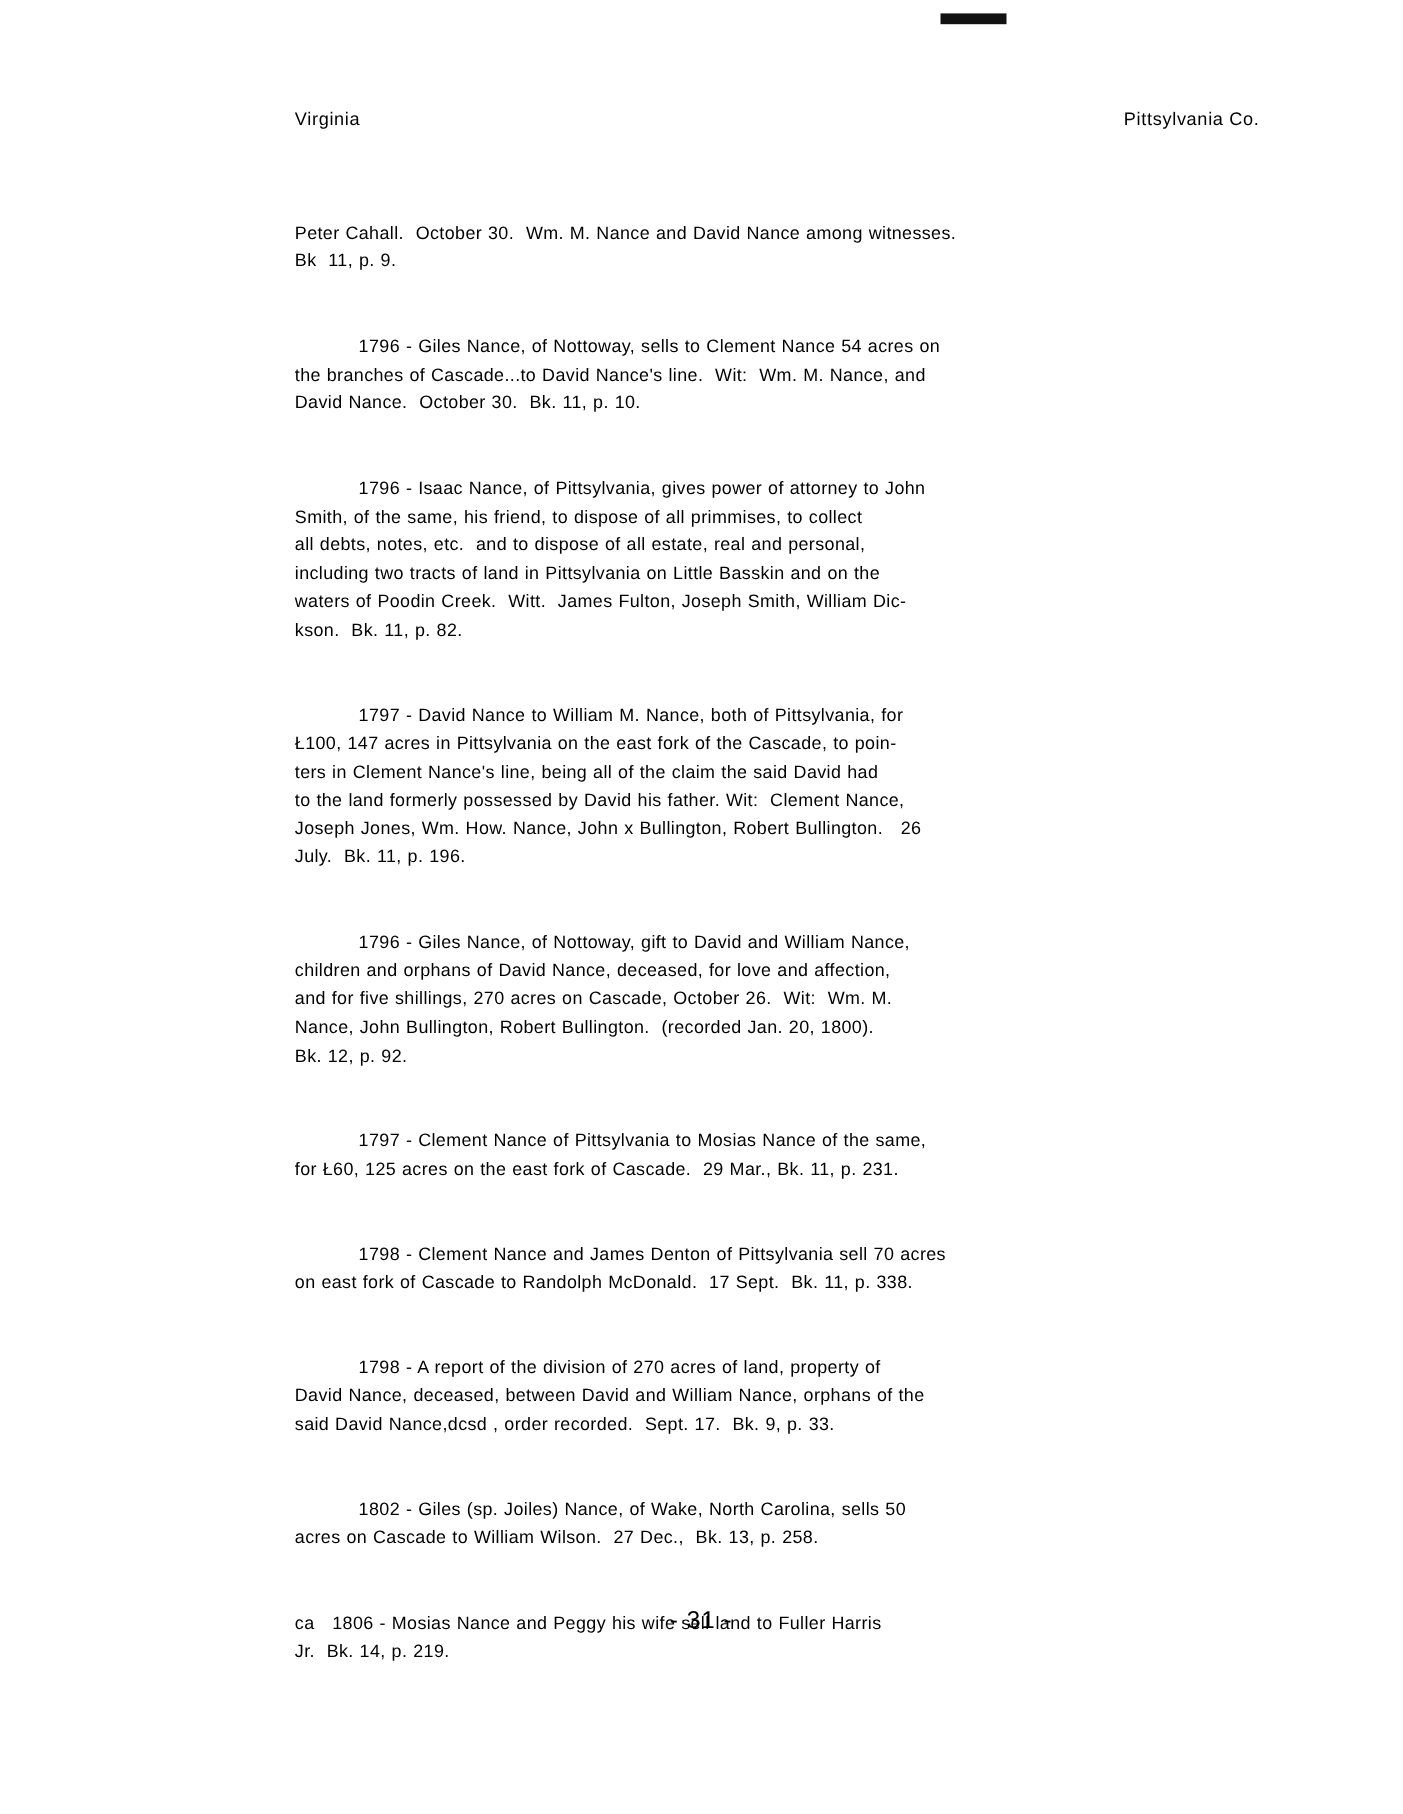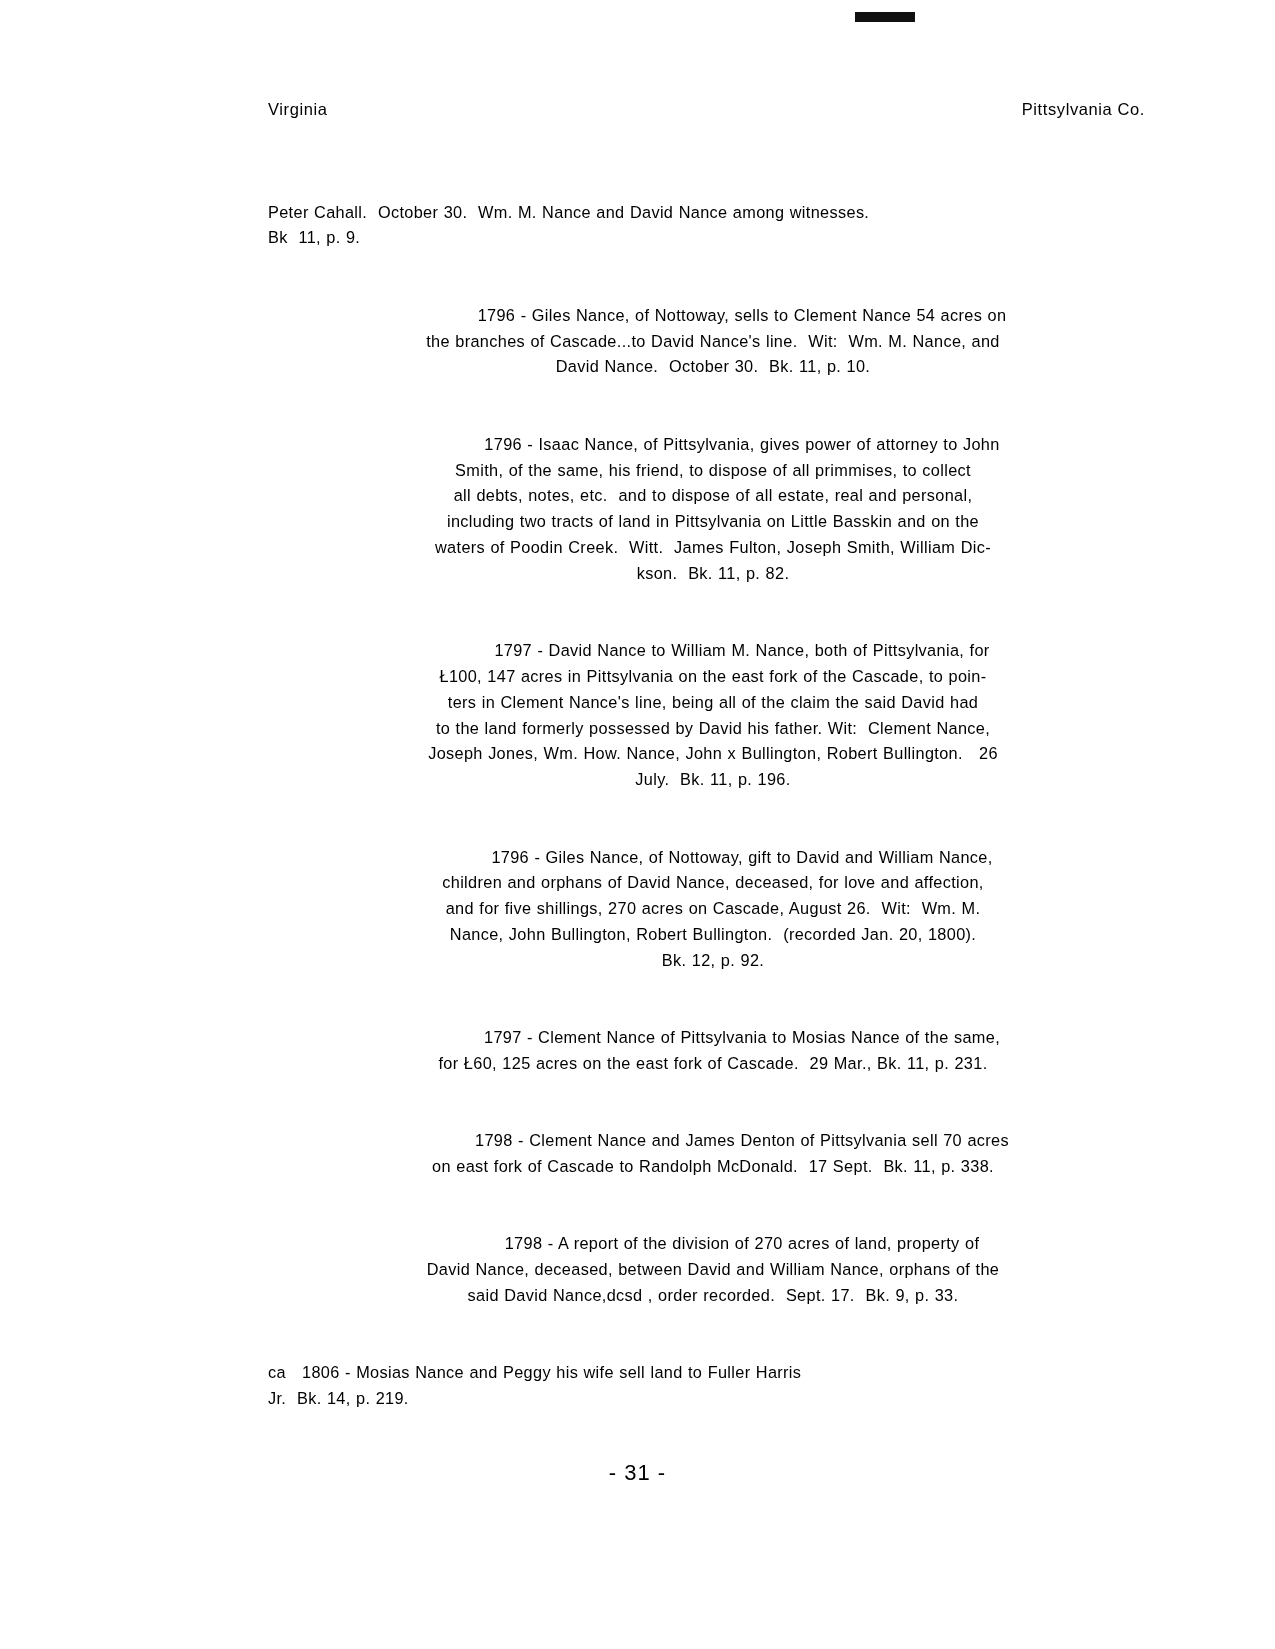--- a/index.html
+++ b/index.html
@@ -50,21 +50,20 @@
     text-align: left;
     white-space: pre-wrap;
     word-spacing: 0.5px;
   }
   .para {
     margin: 0;
     text-indent: 0;
   }
   .para.indent {
     text-indent: 58px;
-    text-align: center;
   }
   .footer {
     position: absolute;
     top: 1448px;
     left: 0;
     width: 100%;
     text-align: center;
     font-size: 22px;
     letter-spacing: 1px;
   }
@@ -94,30 +93,32 @@
 waters of Poodin Creek.  Witt.  James Fulton, Joseph Smith, William Dic-
 kson.  Bk. 11, p. 82.</p>
     <p class="para indent">1797 - David Nance to William M. Nance, both of Pittsylvania, for
 Ł100, 147 acres in Pittsylvania on the east fork of the Cascade, to poin-
 ters in Clement Nance's line, being all of the claim the said David had
 to the land formerly possessed by David his father. Wit:  Clement Nance,
 Joseph Jones, Wm. How. Nance, John x Bullington, Robert Bullington.   26
 July.  Bk. 11, p. 196.</p>
     <p class="para indent">1796 - Giles Nance, of Nottoway, gift to David and William Nance,
 children and orphans of David Nance, deceased, for love and affection,
-and for five shillings, 270 acres on Cascade, August 26.  Wit:  Wm. M.
+and for five shillings, 270 acres on Cascade, October 26.  Wit:  Wm. M.
 Nance, John Bullington, Robert Bullington.  (recorded Jan. 20, 1800).
 Bk. 12, p. 92.</p>
     <p class="para indent">1797 - Clement Nance of Pittsylvania to Mosias Nance of the same,
 for Ł60, 125 acres on the east fork of Cascade.  29 Mar., Bk. 11, p. 231.</p>
     <p class="para indent">1798 - Clement Nance and James Denton of Pittsylvania sell 70 acres
 on east fork of Cascade to Randolph McDonald.  17 Sept.  Bk. 11, p. 338.</p>
     <p class="para indent">1798 - A report of the division of 270 acres of land, property of
 David Nance, deceased, between David and William Nance, orphans of the
 said David Nance,dcsd , order recorded.  Sept. 17.  Bk. 9, p. 33.</p>
+    <p class="para indent">1802 - Giles (sp. Joiles) Nance, of Wake, North Carolina, sells 50
+acres on Cascade to William Wilson.  27 Dec.,  Bk. 13, p. 258.</p>
     <p class="para">ca   1806 - Mosias Nance and Peggy his wife sell land to Fuller Harris
 Jr.  Bk. 14, p. 219.</p>
     
     
     
     
     
     
   </div>
 

